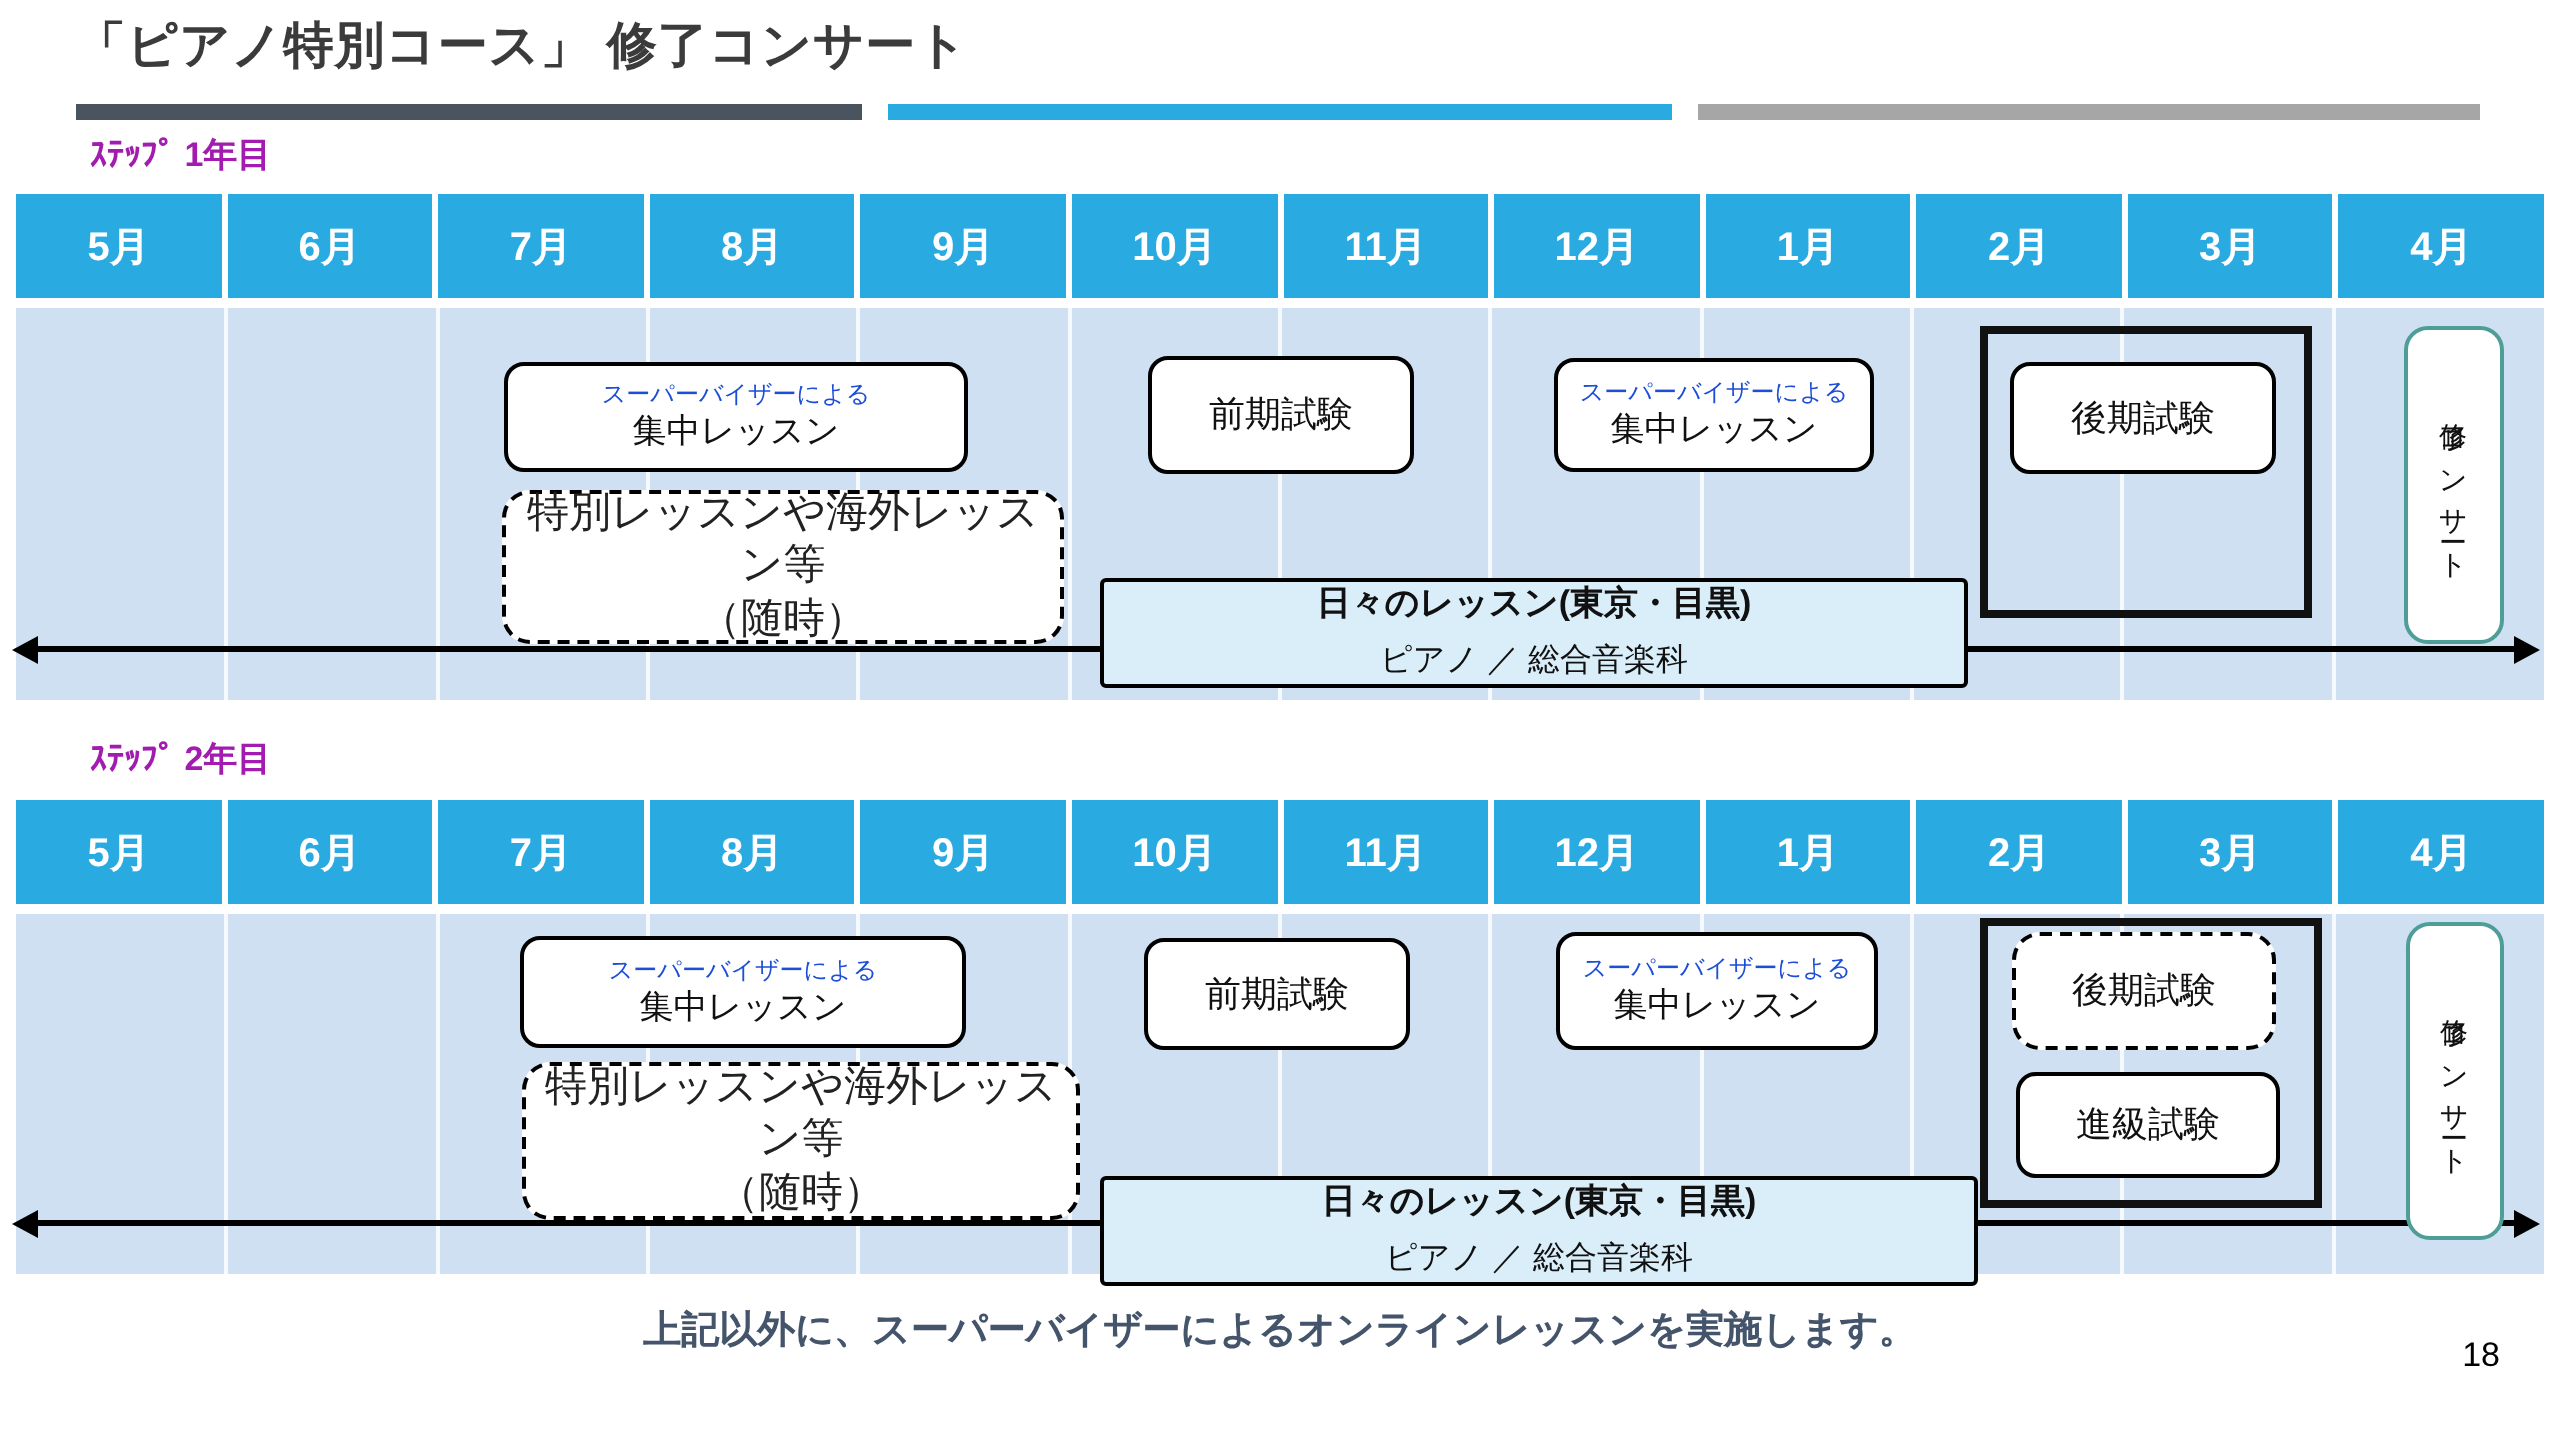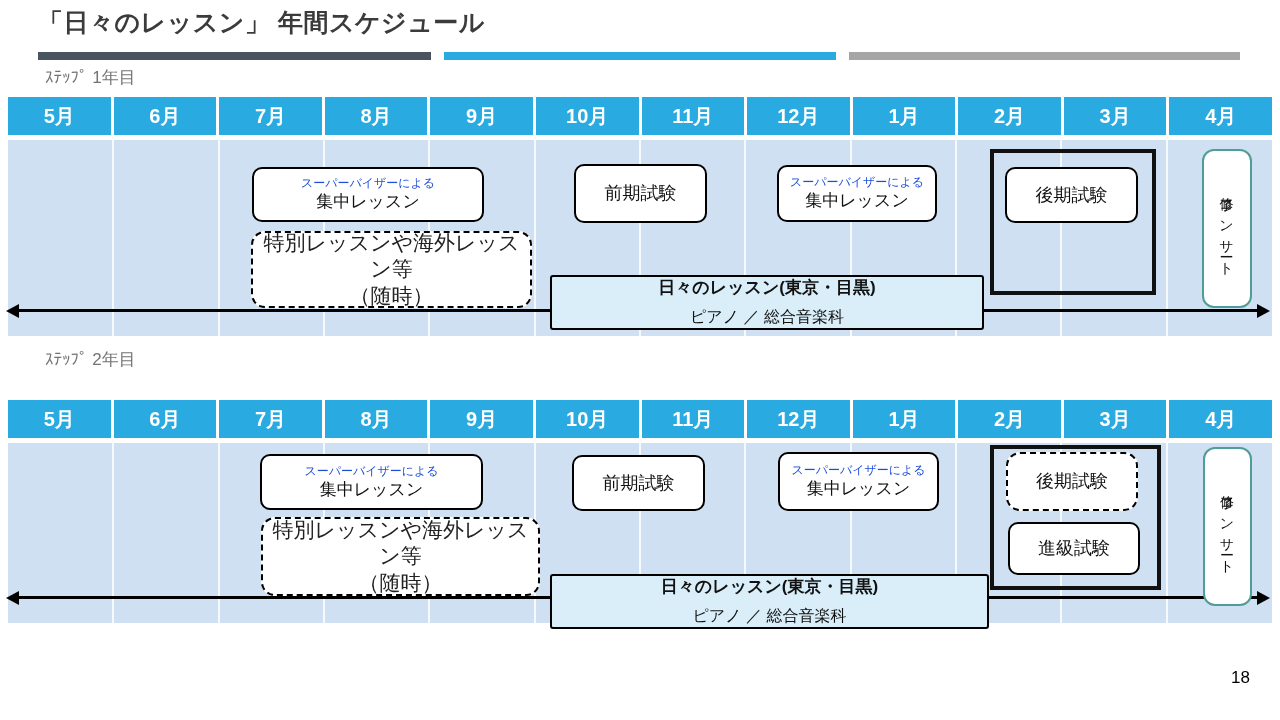--- a/index.html
+++ b/index.html
@@ -6,24 +6,24 @@
   .stage{position:relative;width:1280px;height:720px;background:#fff;overflow:hidden;
          font-family:"Liberation Sans","DejaVu Sans",sans-serif;color:#222;}
   .abs{position:absolute;}
 
   .slide-title{left:38px;top:6px;font-size:25px;font-weight:bold;color:#3b3b3b;letter-spacing:.5px;}
   .bar{top:52px;height:8px;}
   .bar.dark{left:38px;width:393px;background:#4a545e;}
   .bar.blue{left:444px;width:392px;background:#29abe2;}
   .bar.gray{left:849px;width:391px;background:#a6a6a6;}
 
-  .step-label{left:45px;font-size:17px;font-weight:normal;color:#737373;}
+  .step-label{left:45px;font-size:17px;font-weight:bold;color:#a21caf;}
 
   .sched{left:8px;width:1264px;}
-  .months{display:grid;grid-template-columns:repeat(12,1fr);gap:3px;height:38px;}
+  .months{display:grid;grid-template-columns:repeat(12,1fr);gap:3px;height:52px;}
   .mcell{background:#29abe2;color:#fff;font-size:20px;font-weight:bold;
          display:flex;align-items:center;justify-content:center;}
   .tbody{position:relative;margin-top:5px;background:#cfe0f2;}
   .vline{position:absolute;top:0;bottom:0;width:2px;background:rgba(255,255,255,.8);z-index:0;}
 
   .arrow{position:absolute;left:10px;right:14px;height:3px;background:#000;z-index:1;}
   .ah{position:absolute;width:0;height:0;top:50%;transform:translateY(-50%);}
   .ah.l{left:-12px;border-top:7px solid transparent;border-bottom:7px solid transparent;border-right:13px solid #000;}
   .ah.r{right:-12px;border-top:7px solid transparent;border-bottom:7px solid transparent;border-left:13px solid #000;}
 
@@ -44,21 +44,21 @@
   .daily .l2{font-size:16px;color:#111;}
 
   .footer-note{top:652px;left:0;width:100%;text-align:center;font-size:19px;font-weight:bold;color:#44546a;}
   .page-num{top:668px;right:30px;font-size:17px;color:#000;}
 </style>
 </head>
 <body>
 
 <div class="stage">
 
-  <div class="abs slide-title">「日々のレッスン」 年間スケジュール</div>
+  <div class="abs slide-title">「ピアノ特別コース」 修了コンサート</div>
   <div class="abs bar dark"></div>
   <div class="abs bar blue"></div>
   <div class="abs bar gray"></div>
 
   <div class="abs step-label" style="top:66px">ｽﾃｯﾌﾟ 1年目</div>
 
   <div class="abs sched" style="top:97px">
     <div class="months">
       <div class="mcell">5月</div>
       <div class="mcell">6月</div>
@@ -113,21 +113,21 @@
         <div class="vline" style="left: calc(41.6667% - 1px);"></div>
         <div class="vline" style="left: calc(50% - 1px);"></div>
         <div class="vline" style="left: calc(58.3333% - 1px);"></div>
         <div class="vline" style="left: calc(66.6667% - 1px);"></div>
         <div class="vline" style="left: calc(75% - 1px);"></div>
         <div class="vline" style="left: calc(83.3333% - 1px);"></div>
         <div class="vline" style="left: calc(91.6667% - 1px);"></div>
       </div>
   </div>
 
-  <div class="abs step-label" style="top:348px">ｽﾃｯﾌﾟ 2年目</div>
+  <div class="abs step-label" style="top:368px">ｽﾃｯﾌﾟ 2年目</div>
 
   <div class="abs sched" style="top:400px">
     <div class="months">
       <div class="mcell">5月</div>
       <div class="mcell">6月</div>
       <div class="mcell">7月</div>
       <div class="mcell">8月</div>
       <div class="mcell">9月</div>
       <div class="mcell">10月</div>
       <div class="mcell">11月</div>
@@ -178,15 +178,16 @@
         <div class="vline" style="left: calc(41.6667% - 1px);"></div>
         <div class="vline" style="left: calc(50% - 1px);"></div>
         <div class="vline" style="left: calc(58.3333% - 1px);"></div>
         <div class="vline" style="left: calc(66.6667% - 1px);"></div>
         <div class="vline" style="left: calc(75% - 1px);"></div>
         <div class="vline" style="left: calc(83.3333% - 1px);"></div>
         <div class="vline" style="left: calc(91.6667% - 1px);"></div>
       </div>
   </div>
 
+  <div class="abs footer-note">上記以外に、スーパーバイザーによるオンラインレッスンを実施します。</div>
   <div class="abs page-num">18</div>
 
 </div>
 
 </body></html>

